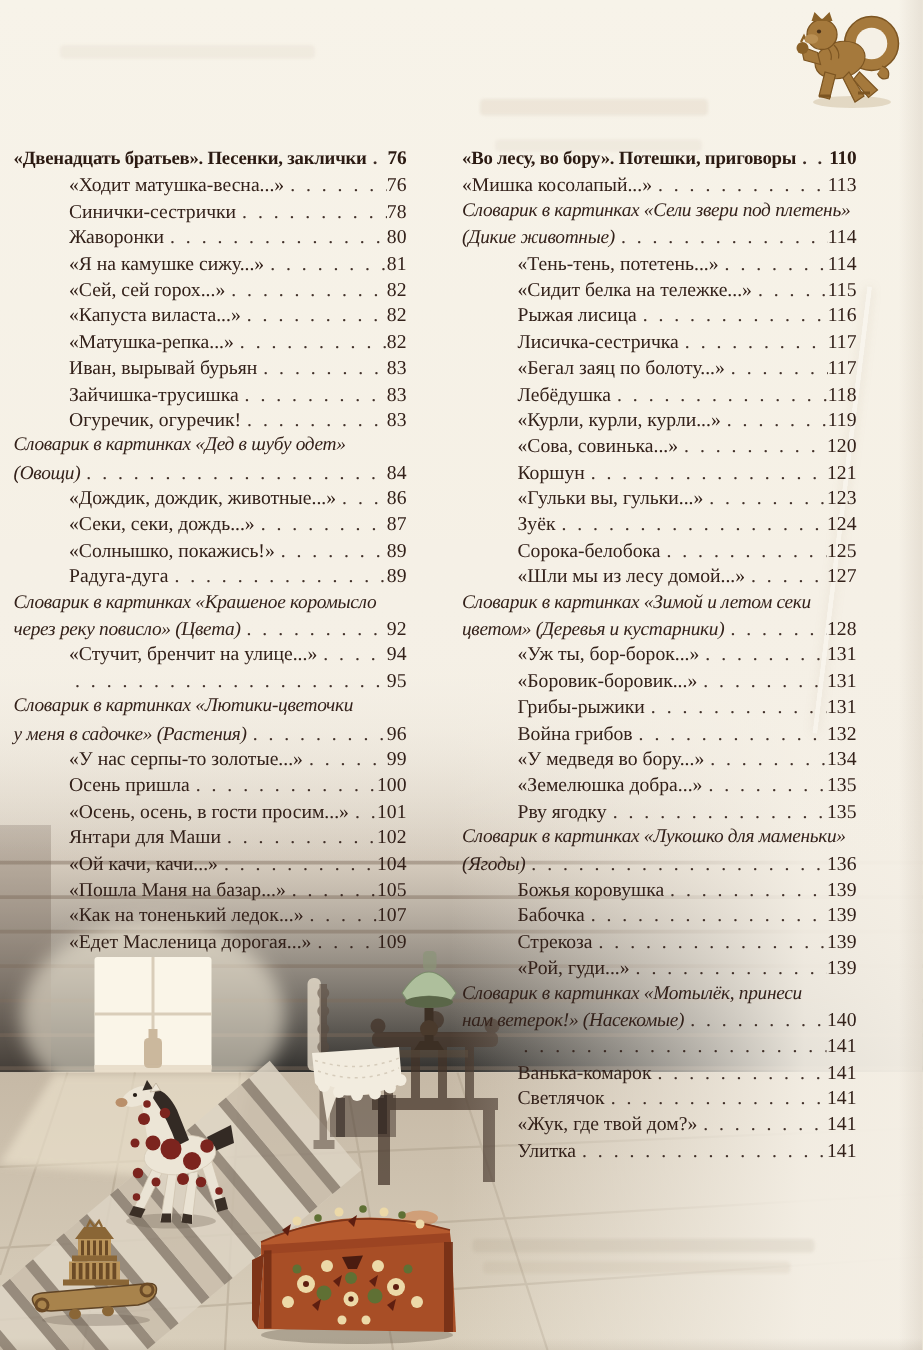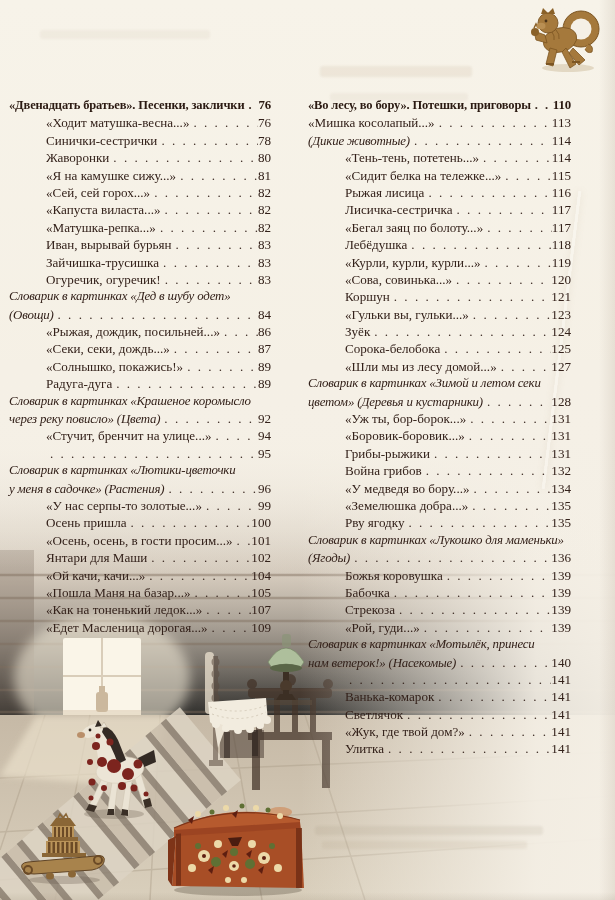--- a/index.html
+++ b/index.html
@@ -400,21 +400,21 @@
         </div>
         <div class="row i">
           <span class="t">Словарик в картинках «Дед в шубу одет»</span>
         </div>
         <div class="row i">
           <span class="t">(Овощи)</span>
           <span class="dots">. . . . . . . . . . . . . . . . . . . . . . . . . . . . . . . . . . . . . . . . . . . . . . . . . . . . . . . . . . . . </span>
           <span class="pg">84</span>
         </div>
         <div class="row n ind">
-          <span class="t">«Рыжая, дождик, посильней...»</span>
+          <span class="t">«Дождик, дождик, животные...»</span>
           <span class="dots">. . . . . . . . . . . . . . . . . . . . . . . . . . . . . . . . . . . . . . . . . . . . . . . . . . . . . . . . . . . . </span>
           <span class="pg">86</span>
         </div>
         <div class="row n ind">
           <span class="t">«Секи, секи, дождь...»</span>
           <span class="dots">. . . . . . . . . . . . . . . . . . . . . . . . . . . . . . . . . . . . . . . . . . . . . . . . . . . . . . . . . . . . </span>
           <span class="pg">87</span>
         </div>
         <div class="row n ind">
           <span class="t">«Солнышко, покажись!»</span>
@@ -497,20 +497,23 @@
           <span class="t">«Во лесу, во бору». Потешки, приговоры</span>
           <span class="dots">. . . . . . . . . . . . . . . . . . . . . . . . . . . . . . . . . . . . . . . . . . . . . . . . . . . . . . . . . . . . </span>
           <span class="pg">110</span>
         </div>
         <div class="row n">
           <span class="t">«Мишка косолапый...»</span>
           <span class="dots">. . . . . . . . . . . . . . . . . . . . . . . . . . . . . . . . . . . . . . . . . . . . . . . . . . . . . . . . . . . . </span>
           <span class="pg">113</span>
         </div>
         <div class="row i">
+          <span class="t">Словарик в картинках «Сели звери под плетень»</span>
+        </div>
+        <div class="row i">
           <span class="t">(Дикие животные)</span>
           <span class="dots">. . . . . . . . . . . . . . . . . . . . . . . . . . . . . . . . . . . . . . . . . . . . . . . . . . . . . . . . . . . . </span>
           <span class="pg">114</span>
         </div>
         <div class="row n ind">
           <span class="t">«Тень-тень, потетень...»</span>
           <span class="dots">. . . . . . . . . . . . . . . . . . . . . . . . . . . . . . . . . . . . . . . . . . . . . . . . . . . . . . . . . . . . </span>
           <span class="pg">114</span>
         </div>
         <div class="row n ind">

